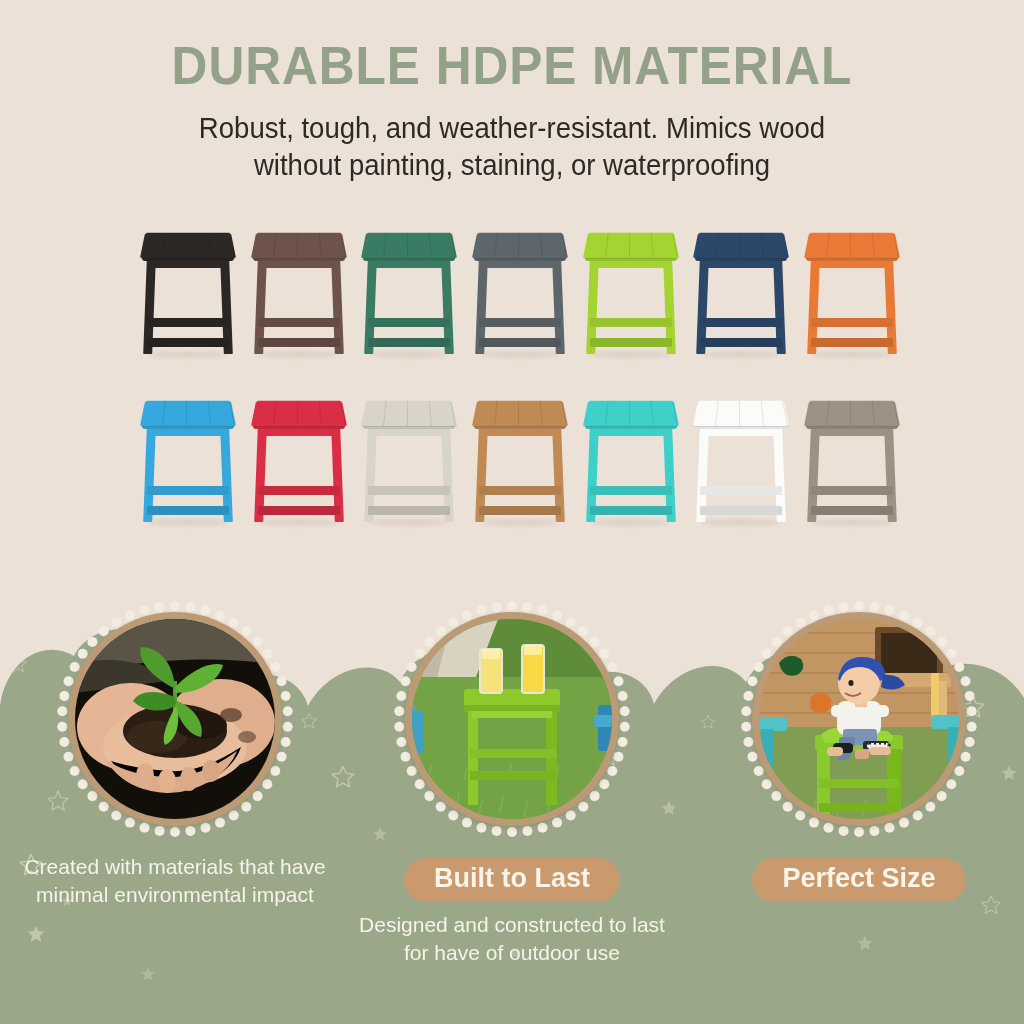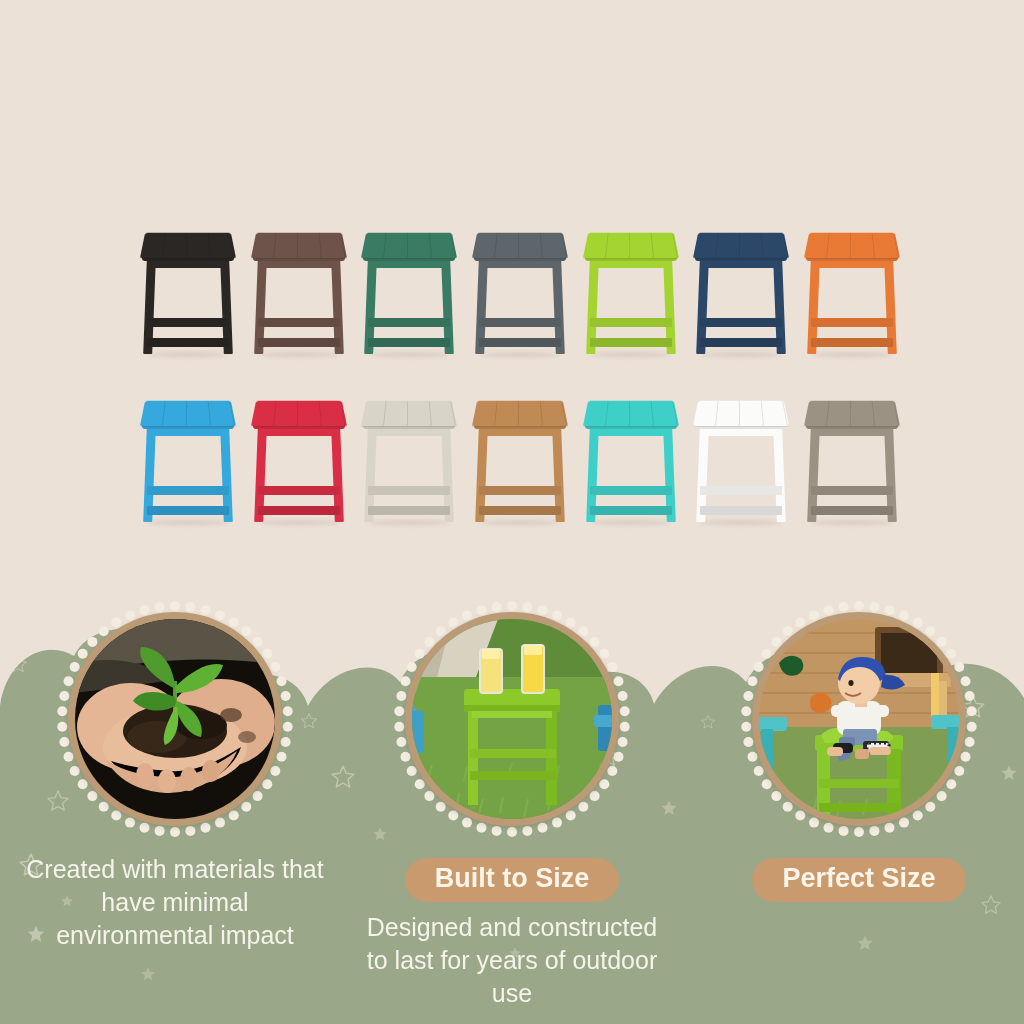--- a/index.html
+++ b/index.html
@@ -91,29 +91,36 @@
 
   .badge{
     display:inline-block;margin-top:14px;
     padding:5px 30px 7px;border-radius:22px;
     background:#c89a6d;color:#fbf4e8;
     font-size:27px;font-weight:bold;line-height:1.18;
     font-family:"Liberation Sans Narrow","Liberation Sans",sans-serif;
   }
   .desc{
     margin:9px auto 0;width:310px;
-    font-size:25px;line-height:1.32;color:#f5f3ea;
+    font-size:21px;line-height:1.32;color:#f5f3ea;
     font-family:"Liberation Sans Narrow","Liberation Sans",sans-serif;
   }
 </style>
 </head>
 <body>
 
 <div id="page">
 
+  <div class="header">
+    <h1 class="title">DURABLE HDPE MATERIAL</h1>
+    <div class="subtitle">
+      <div>Robust, tough, and weather-resistant. Mimics wood</div>
+      <div>without painting, staining, or waterproofing</div>
+    </div>
+  </div>
 
   <div class="grid" id="stool-grid">
       <div class="row">
         <div class="stool" title="Black">
           <div class="shadow"></div>
           <div class="rail top" style="background:#2b2724"></div>
           <div class="leg l" style="background:#2b2724"></div>
           <div class="leg r" style="background:#2b2724"></div>
           <div class="rail mid" style="background:#2b2724"></div>
           <div class="rail low" style="background:#2b2724"></div>
@@ -608,21 +615,21 @@
                 <rect x="60" y="92" width="80" height="7" fill="#96d136"></rect>
               </g>
               <g>
                 <rect x="68" y="30" width="22" height="44" rx="3" fill="#f6e27a" stroke="#e6e6dc" stroke-width="2"></rect>
                 <rect x="70" y="30" width="18" height="10" rx="2" fill="#fff3b0" opacity=".8"></rect>
                 <rect x="110" y="26" width="22" height="48" rx="3" fill="#f7d945" stroke="#e6e6dc" stroke-width="2"></rect>
                 <rect x="112" y="26" width="18" height="10" rx="2" fill="#fff3b0" opacity=".8"></rect>
               </g>
             </svg>
           </div>
-        </div><div class="badge">Built to Size</div><div class="desc">Designed and constructed to last for years of outdoor use</div></div>
+        </div><div class="badge">Built to Last</div><div class="desc">Designed and constructed to last for have of outdoor use</div></div>
       <div class="card c2" style="top: 0px;"><div class="photo-wrap">
           <div class="dots"><svg width="250" height="250" viewBox="0 0 250 250">
               <circle cx="125.0" cy="12.0" r="5" fill="#f3ece0"></circle>
               <circle cx="140.4" cy="13.1" r="5" fill="#f3ece0"></circle>
               <circle cx="155.5" cy="16.2" r="5" fill="#f3ece0"></circle>
               <circle cx="170.0" cy="21.4" r="5" fill="#f3ece0"></circle>
               <circle cx="183.7" cy="28.5" r="5" fill="#f3ece0"></circle>
               <circle cx="196.3" cy="37.3" r="5" fill="#f3ece0"></circle>
               <circle cx="207.6" cy="47.9" r="5" fill="#f3ece0"></circle>
               <circle cx="217.3" cy="59.8" r="5" fill="#f3ece0"></circle>

